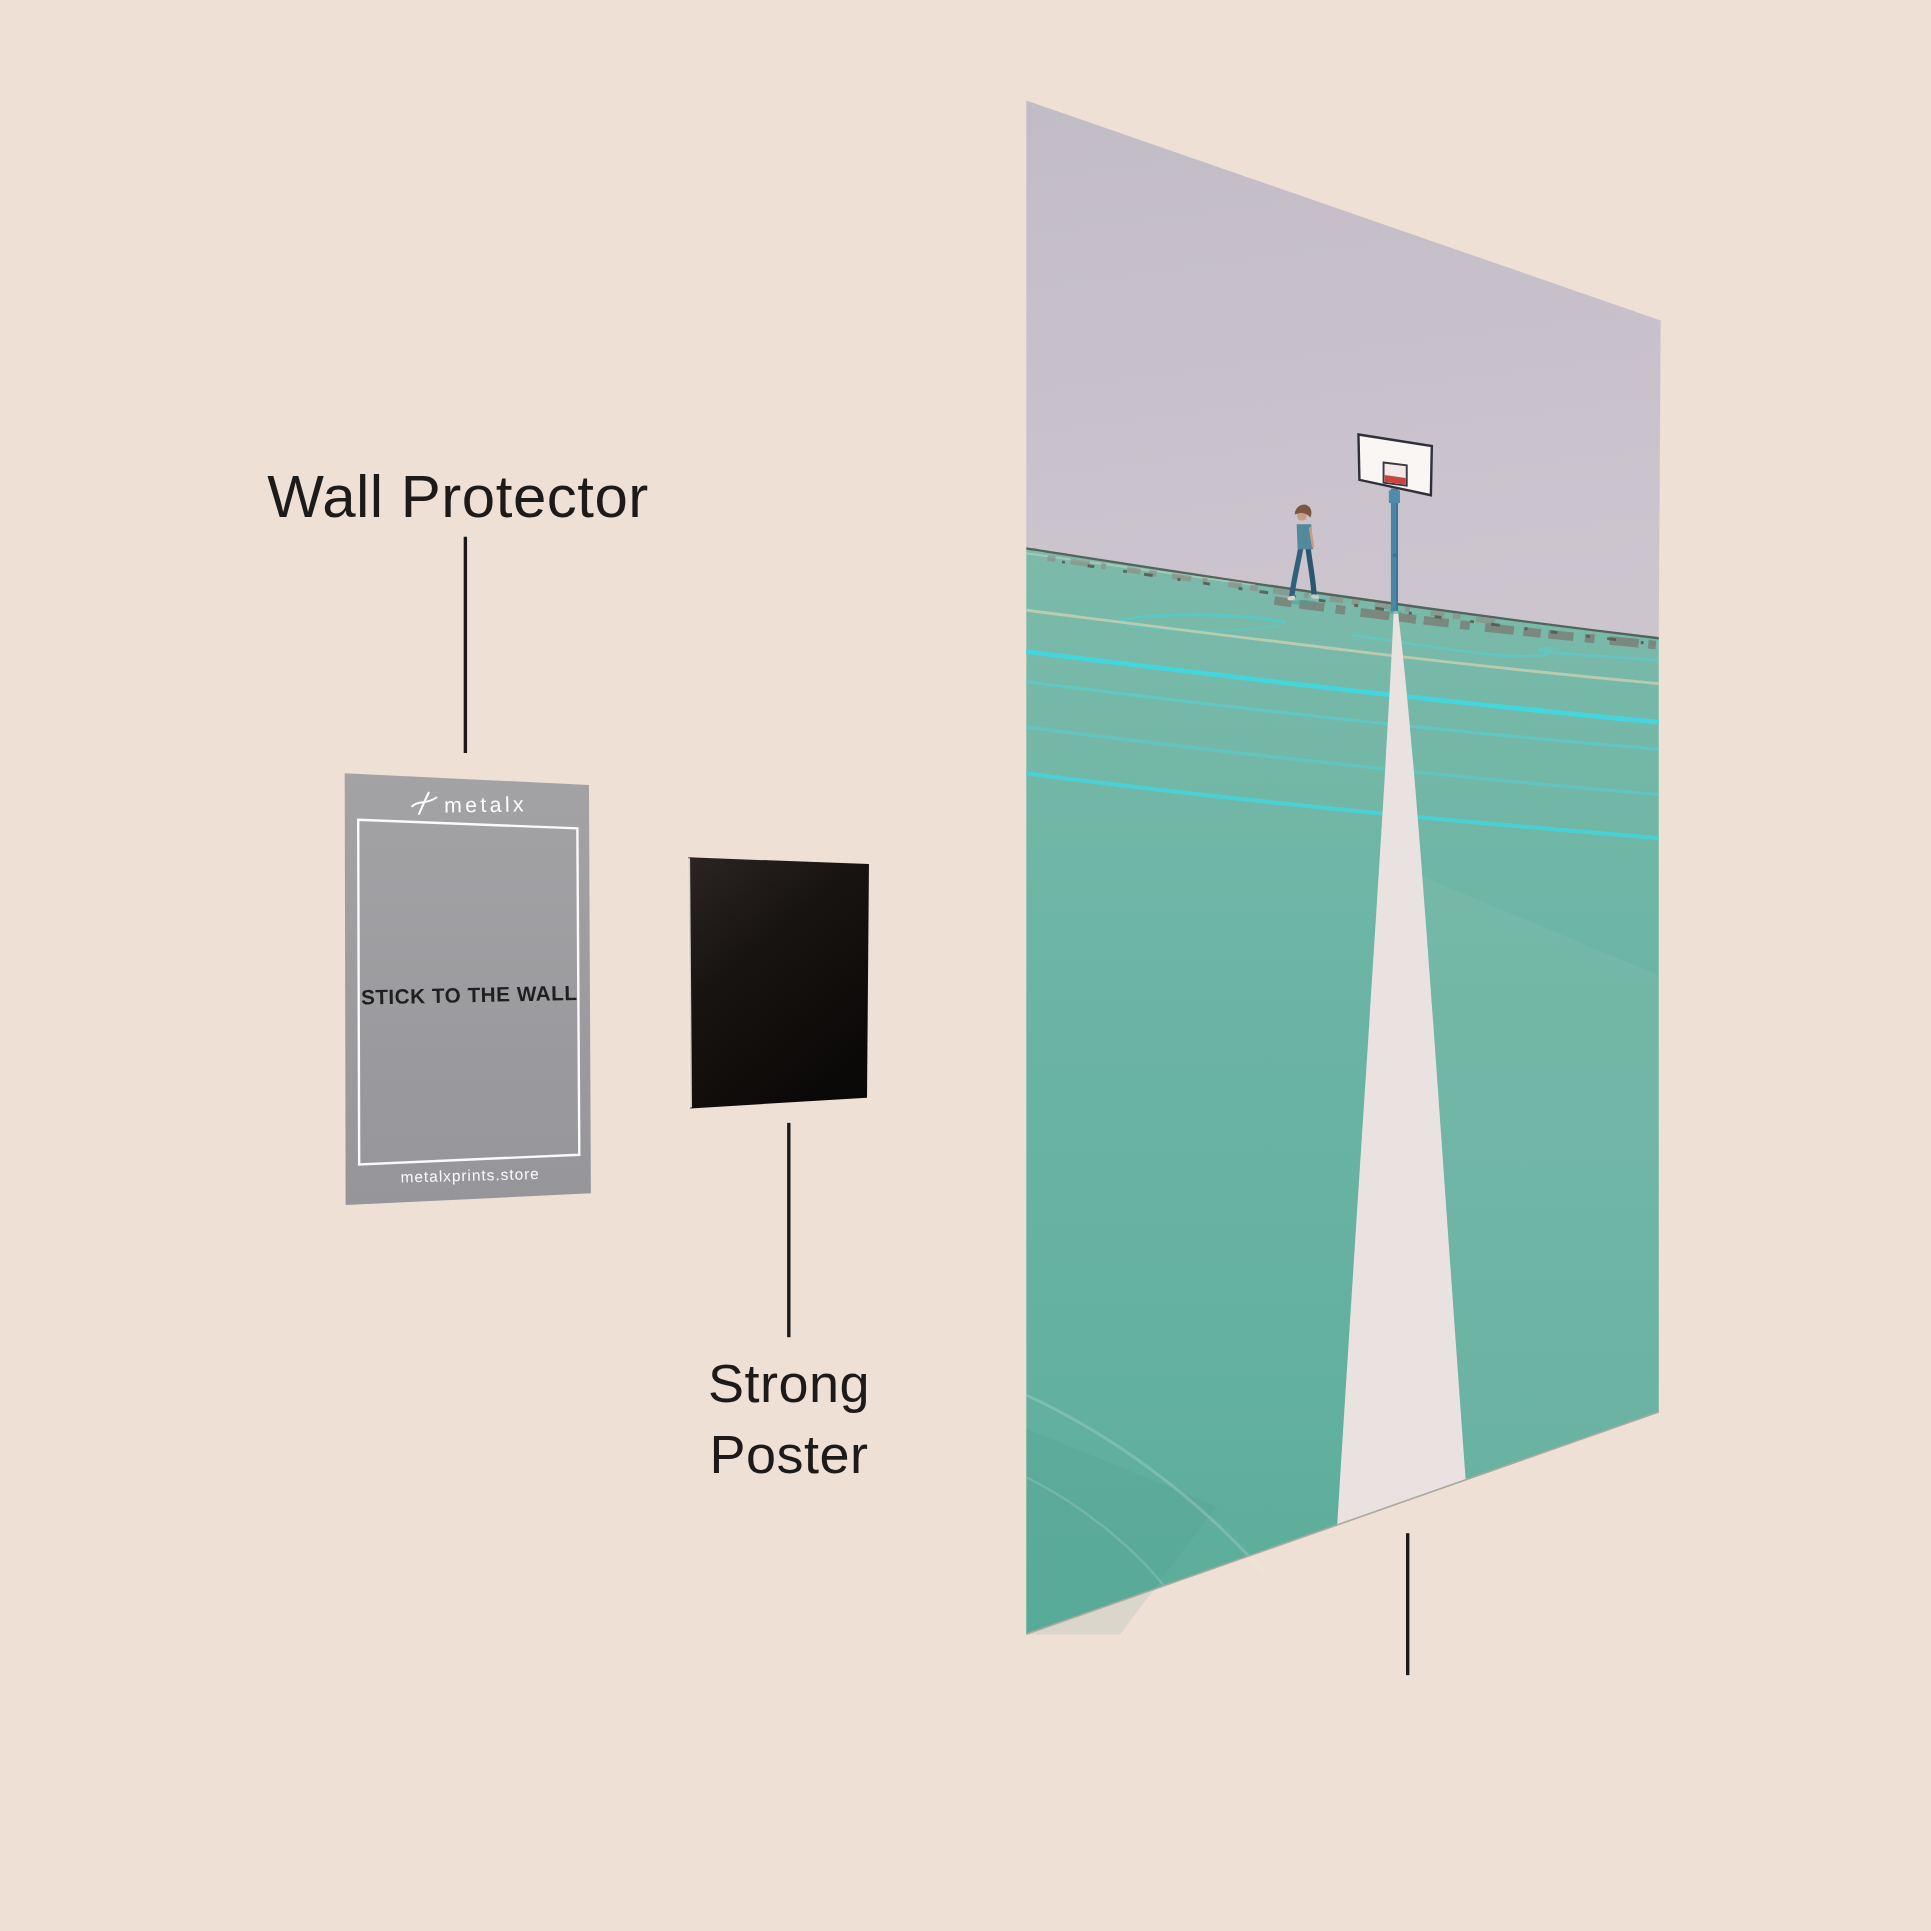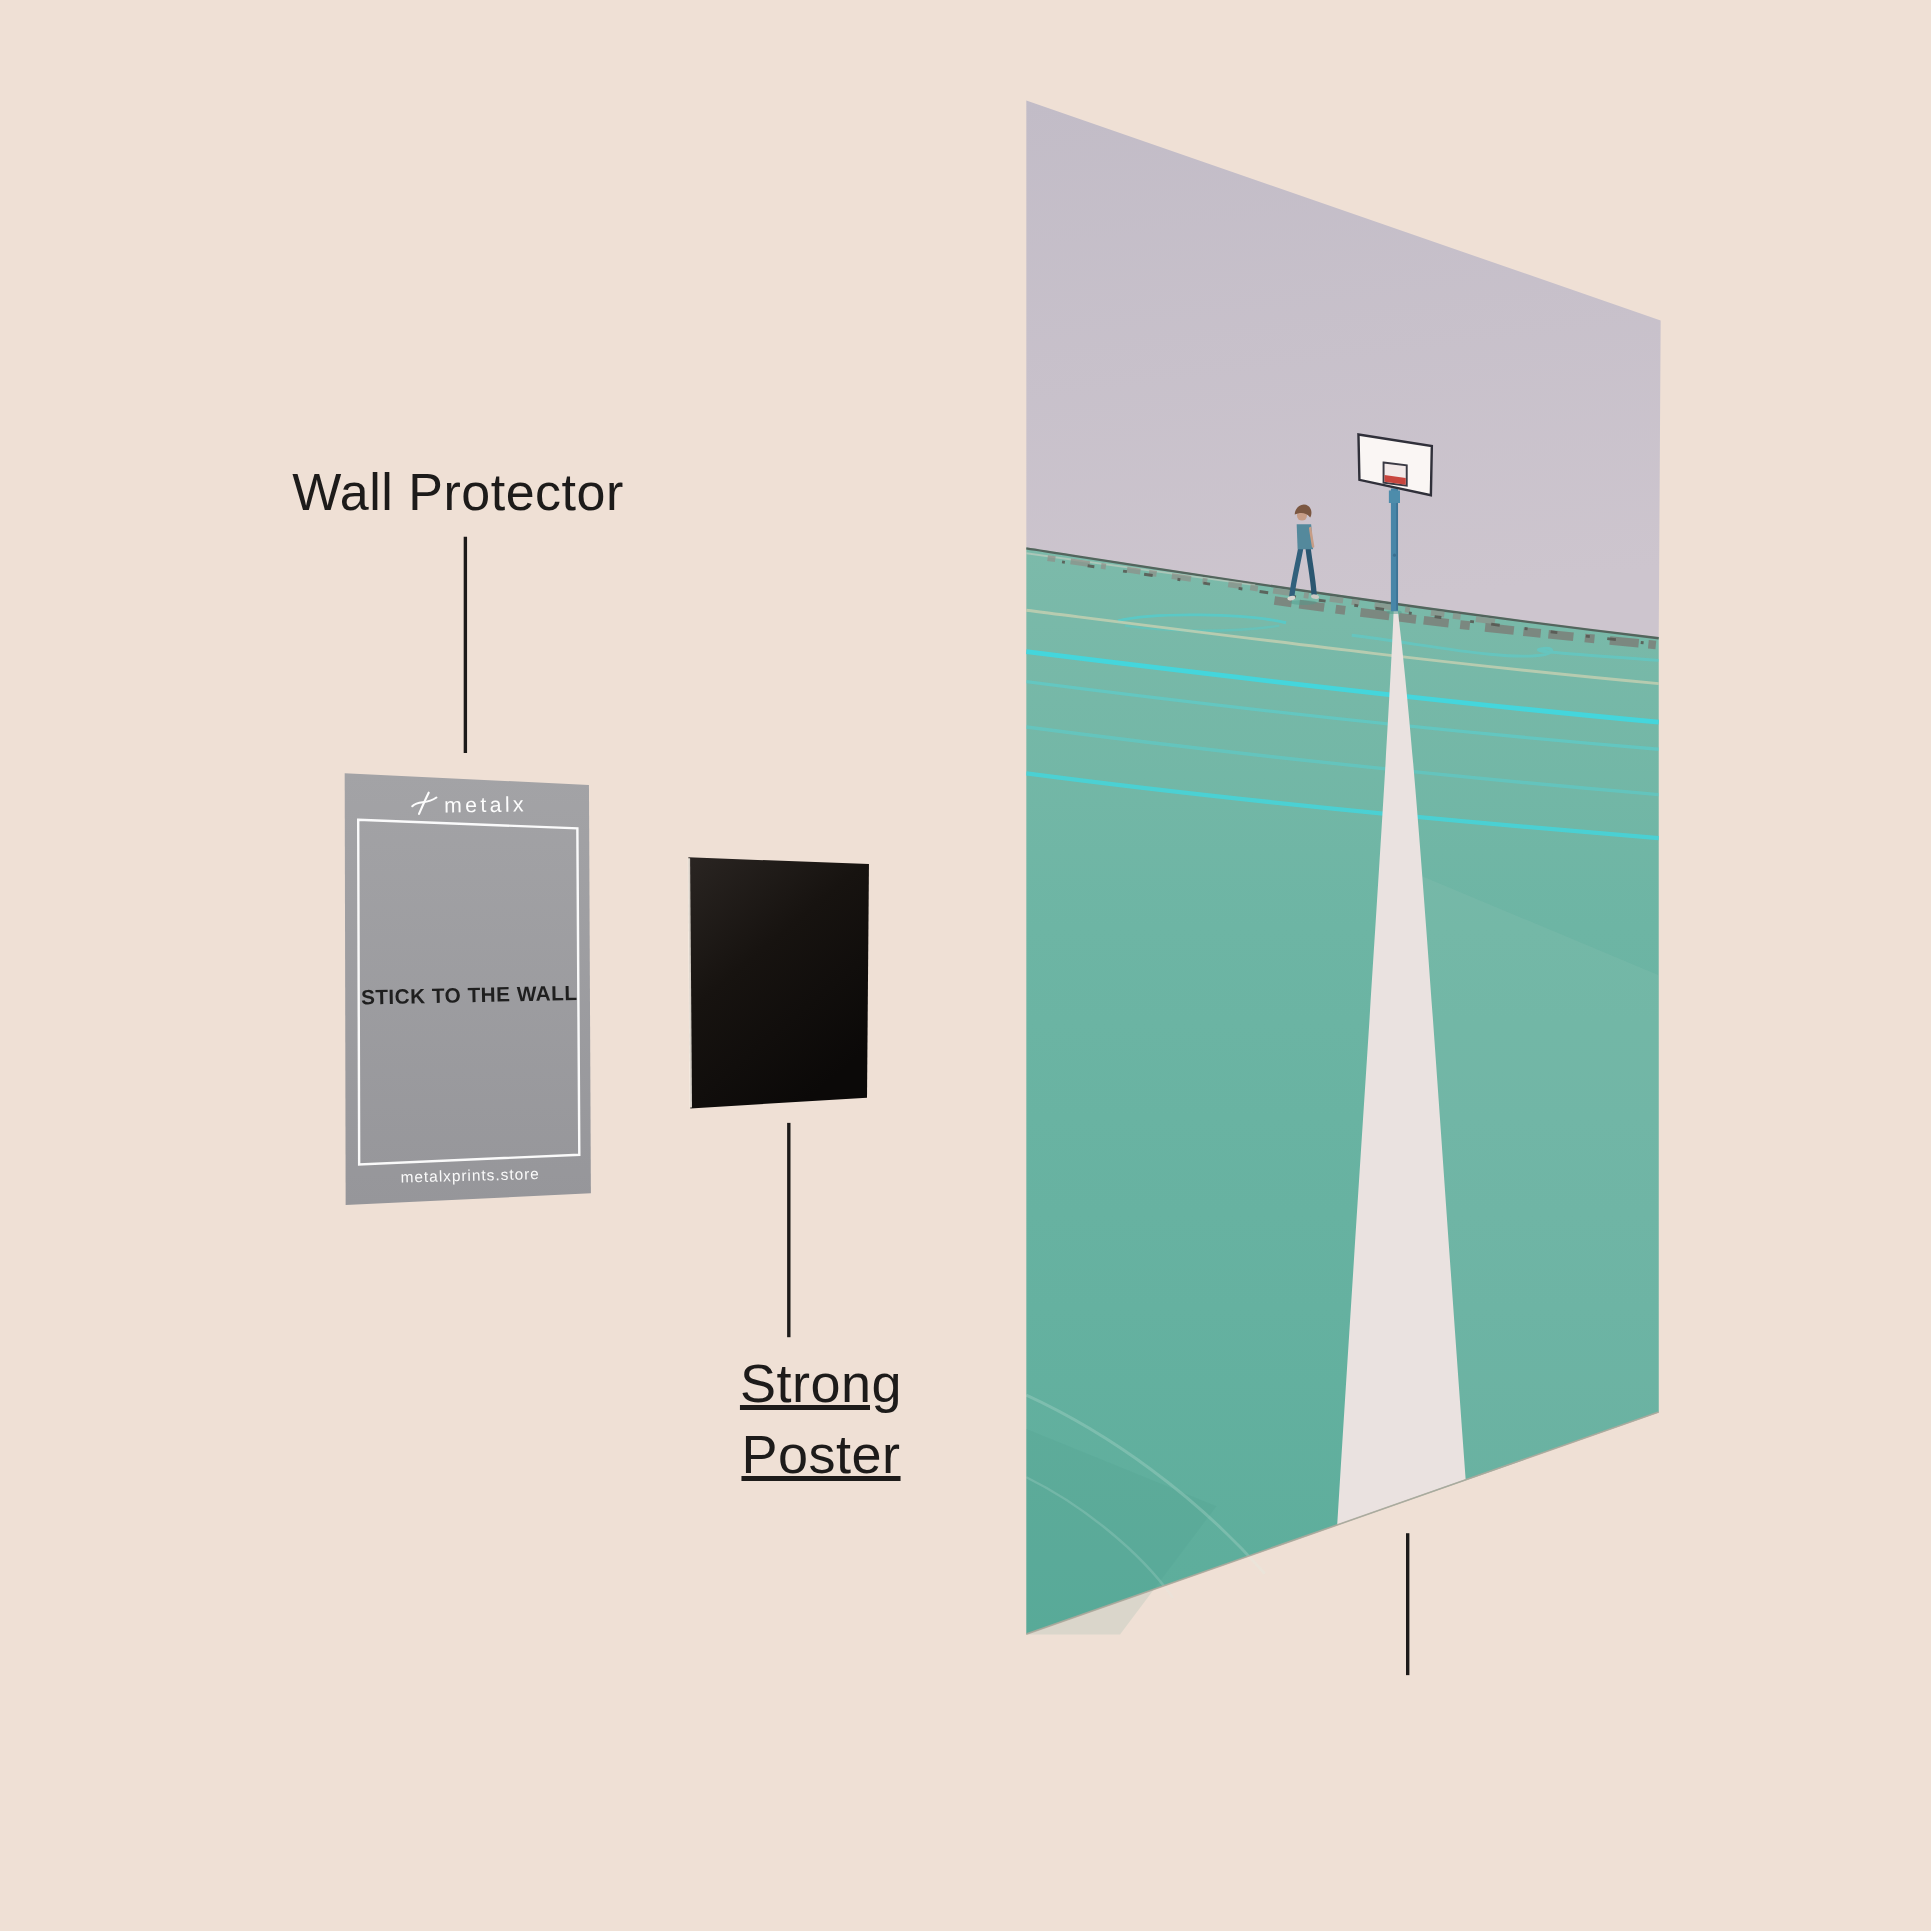--- a/index.html
+++ b/index.html
@@ -20,22 +20,22 @@
     width: 1931px; height: 1931px;
   }
   .label {
     position: absolute;
     color: #1d1b1a;
     font-weight: 500;
     white-space: nowrap;
     transform: translateX(-50%);
     letter-spacing: 0.5px;
   }
-  .label-wall-protector { left: 458px; top: 462px;  font-size: 52px; }
-  .label-strong-magnet  { left: 821px; top: 1348px; font-size: 54px; line-height: 71px; text-align: center; text-decoration: underline; }
+  .label-wall-protector { left: 458px; top: 462px;  font-size: 60px; }
+  .label-strong-magnet  { left: 789px; top: 1348px; font-size: 54px; line-height: 71px; text-align: center; }
   .label-metal-poster   { left: 1400px; top: 1676px; font-size: 64px; }
 
   
   .svg-brand {
     font-family: "Liberation Sans", sans-serif;
     font-size: 22px; font-weight: 400;
     letter-spacing: 3.5px; fill: #fdfdfd;
   }
   .svg-instruction {
     font-family: "Liberation Sans", sans-serif;

